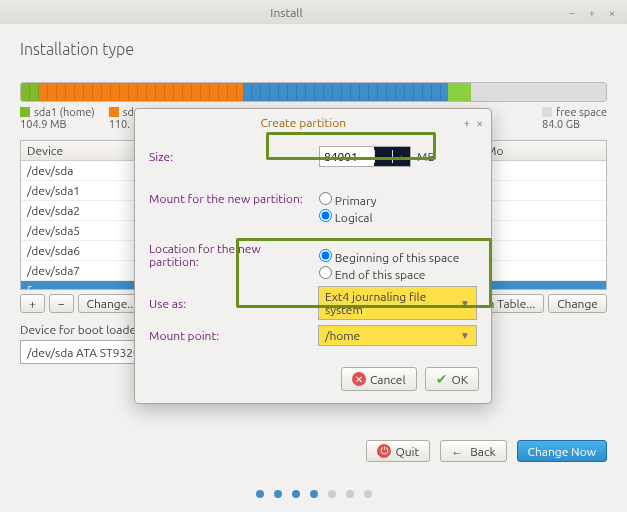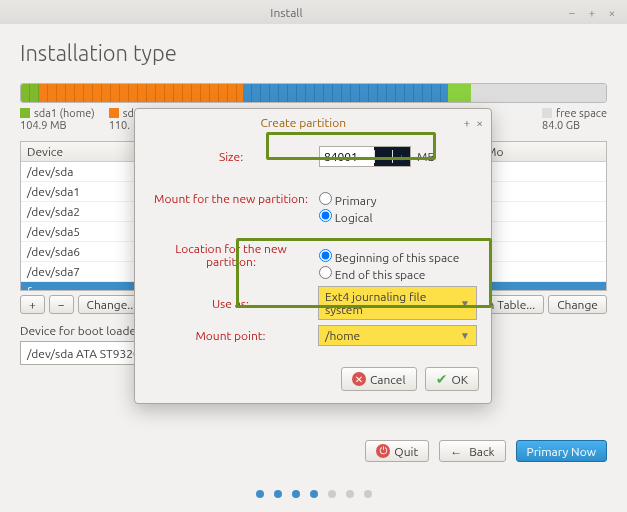--- a/index.html
+++ b/index.html
@@ -4,21 +4,21 @@
 <style>
 * { box-sizing: border-box; margin: 0; padding: 0; font-family: "Ubuntu", "Segoe UI", sans-serif; }
 body { width: 627px; height: 512px; background: #f2f1f0; font-size: 12px; color: #3c3c3c; position: relative; overflow: hidden; }
 
 .titlebar { height: 24px; background: linear-gradient(#e8e7e5,#dedcd8); display: flex; align-items: center; padding: 0 8px; }
 .titlebar .title { flex: 1; text-align: center; color: #666; font-size: 12px; }
 .winctl { display: flex; gap: 6px; color: #888; }
 .winctl span { width: 14px; text-align: center; }
 
 .main { padding: 16px 20px 10px 20px; }
-h1 { font-size: 22px; font-weight: 300; color: #555; margin-bottom: 18px; }
+h1 { font-size: 16px; font-weight: 300; color: #555; margin-bottom: 24px; }
 
 .diskbar { height: 20px; display: flex; border-radius: 3px; overflow: hidden; border:1px solid #bbb; }
 .diskbar .seg { height: 100%; }
 .seg-green { background: repeating-linear-gradient(90deg,#7fba2c,#7fba2c 8px,#6ca422 8px,#6ca422 9px); }
 .seg-orange { background: repeating-linear-gradient(90deg,#f57f17,#f57f17 8px,#d96c0c 8px,#d96c0c 9px); }
 .seg-blue { background: repeating-linear-gradient(90deg,#3d8ec9,#3d8ec9 8px,#2f7bb3 8px,#2f7bb3 9px); }
 .seg-lime { background: #8bd13f; }
 .seg-gray { background: #ddd; }
 
 .legend { display: flex; gap: 14px; margin-top: 4px; font-size: 11px; color:#555; }
@@ -46,21 +46,21 @@
 .dot { width:8px; height:8px; border-radius:50%; background:#ccc; }
 .dot.on { background:#3d8ec9; }
 
 
 .overlay { position:absolute; left:134px; top:108px; width:358px; background:#f2f1f0; border:1px solid #a9a6a0; border-radius:4px; box-shadow:0 6px 20px rgba(0,0,0,0.25); }
 .overlay .dlg-title { height:26px; display:flex; align-items:center; padding:0 8px; }
 .overlay .dlg-title .t { flex:1; text-align:center; color:#a16207; font-size:12px; }
 .overlay .dlg-title .c { color:#777; display:flex; gap:6px; }
 .dlg-body { padding:6px 14px 10px 14px; }
 .form-row { display:flex; align-items:center; margin:5px 0; gap:6px; }
-.form-row .lab { width:164px; text-align:center; color:#b91c1c; }
+.form-row .lab { width:164px; text-align:left; color:#701a75; }
 .radio-col { display:flex; flex-direction:column; gap:2px;margin-top:20px; }
 .spin { display:flex; align-items:center; border:1px solid #b0ada6; background:#0f172a; }
 .spin input { width:54px; border:0; padding:3px 4px; font-size:12px; outline:none; }
 .spin .sbtn { width:18px; text-align:center; color:#666; border-left:1px solid #ddd; cursor:pointer; }
 .combo { border:1px solid #b0ada6; background:#fde047; padding:3px 6px; width:160px; display:flex; justify-content:space-between; align-items:center;gap:18px; }
 .combo .arrow { color:#777; font-size:10px; }
 .dlg-foot { display:flex; justify-content:flex-end; gap:8px; padding:6px 12px 12px; }
 
 .hi-box { position:absolute; border:3px solid #6a8f1f; border-radius:2px; pointer-events:none; }
 .hi1 { left:266px; top:132px; width:170px; height:28px; }
@@ -186,21 +186,21 @@
 
 <div class="footer">
   <button class="btn">
       <span class="icon-circle ic-power">⏻</span>
       <span>Quit</span>
     </button>
   <button class="btn">
       <span class="arrow-back"></span>
       <span>Back</span>
     </button>
-  <button class="btn primary">Primary Now</button>
+  <button class="btn primary">Change Now</button>
 </div>
 
 <div class="dots">
   <span class="dot on"></span>
   <span class="dot on"></span>
   <span class="dot on"></span>
   <span class="dot on"></span>
   <span class="dot"></span>
   <span class="dot"></span>
   <span class="dot"></span>

